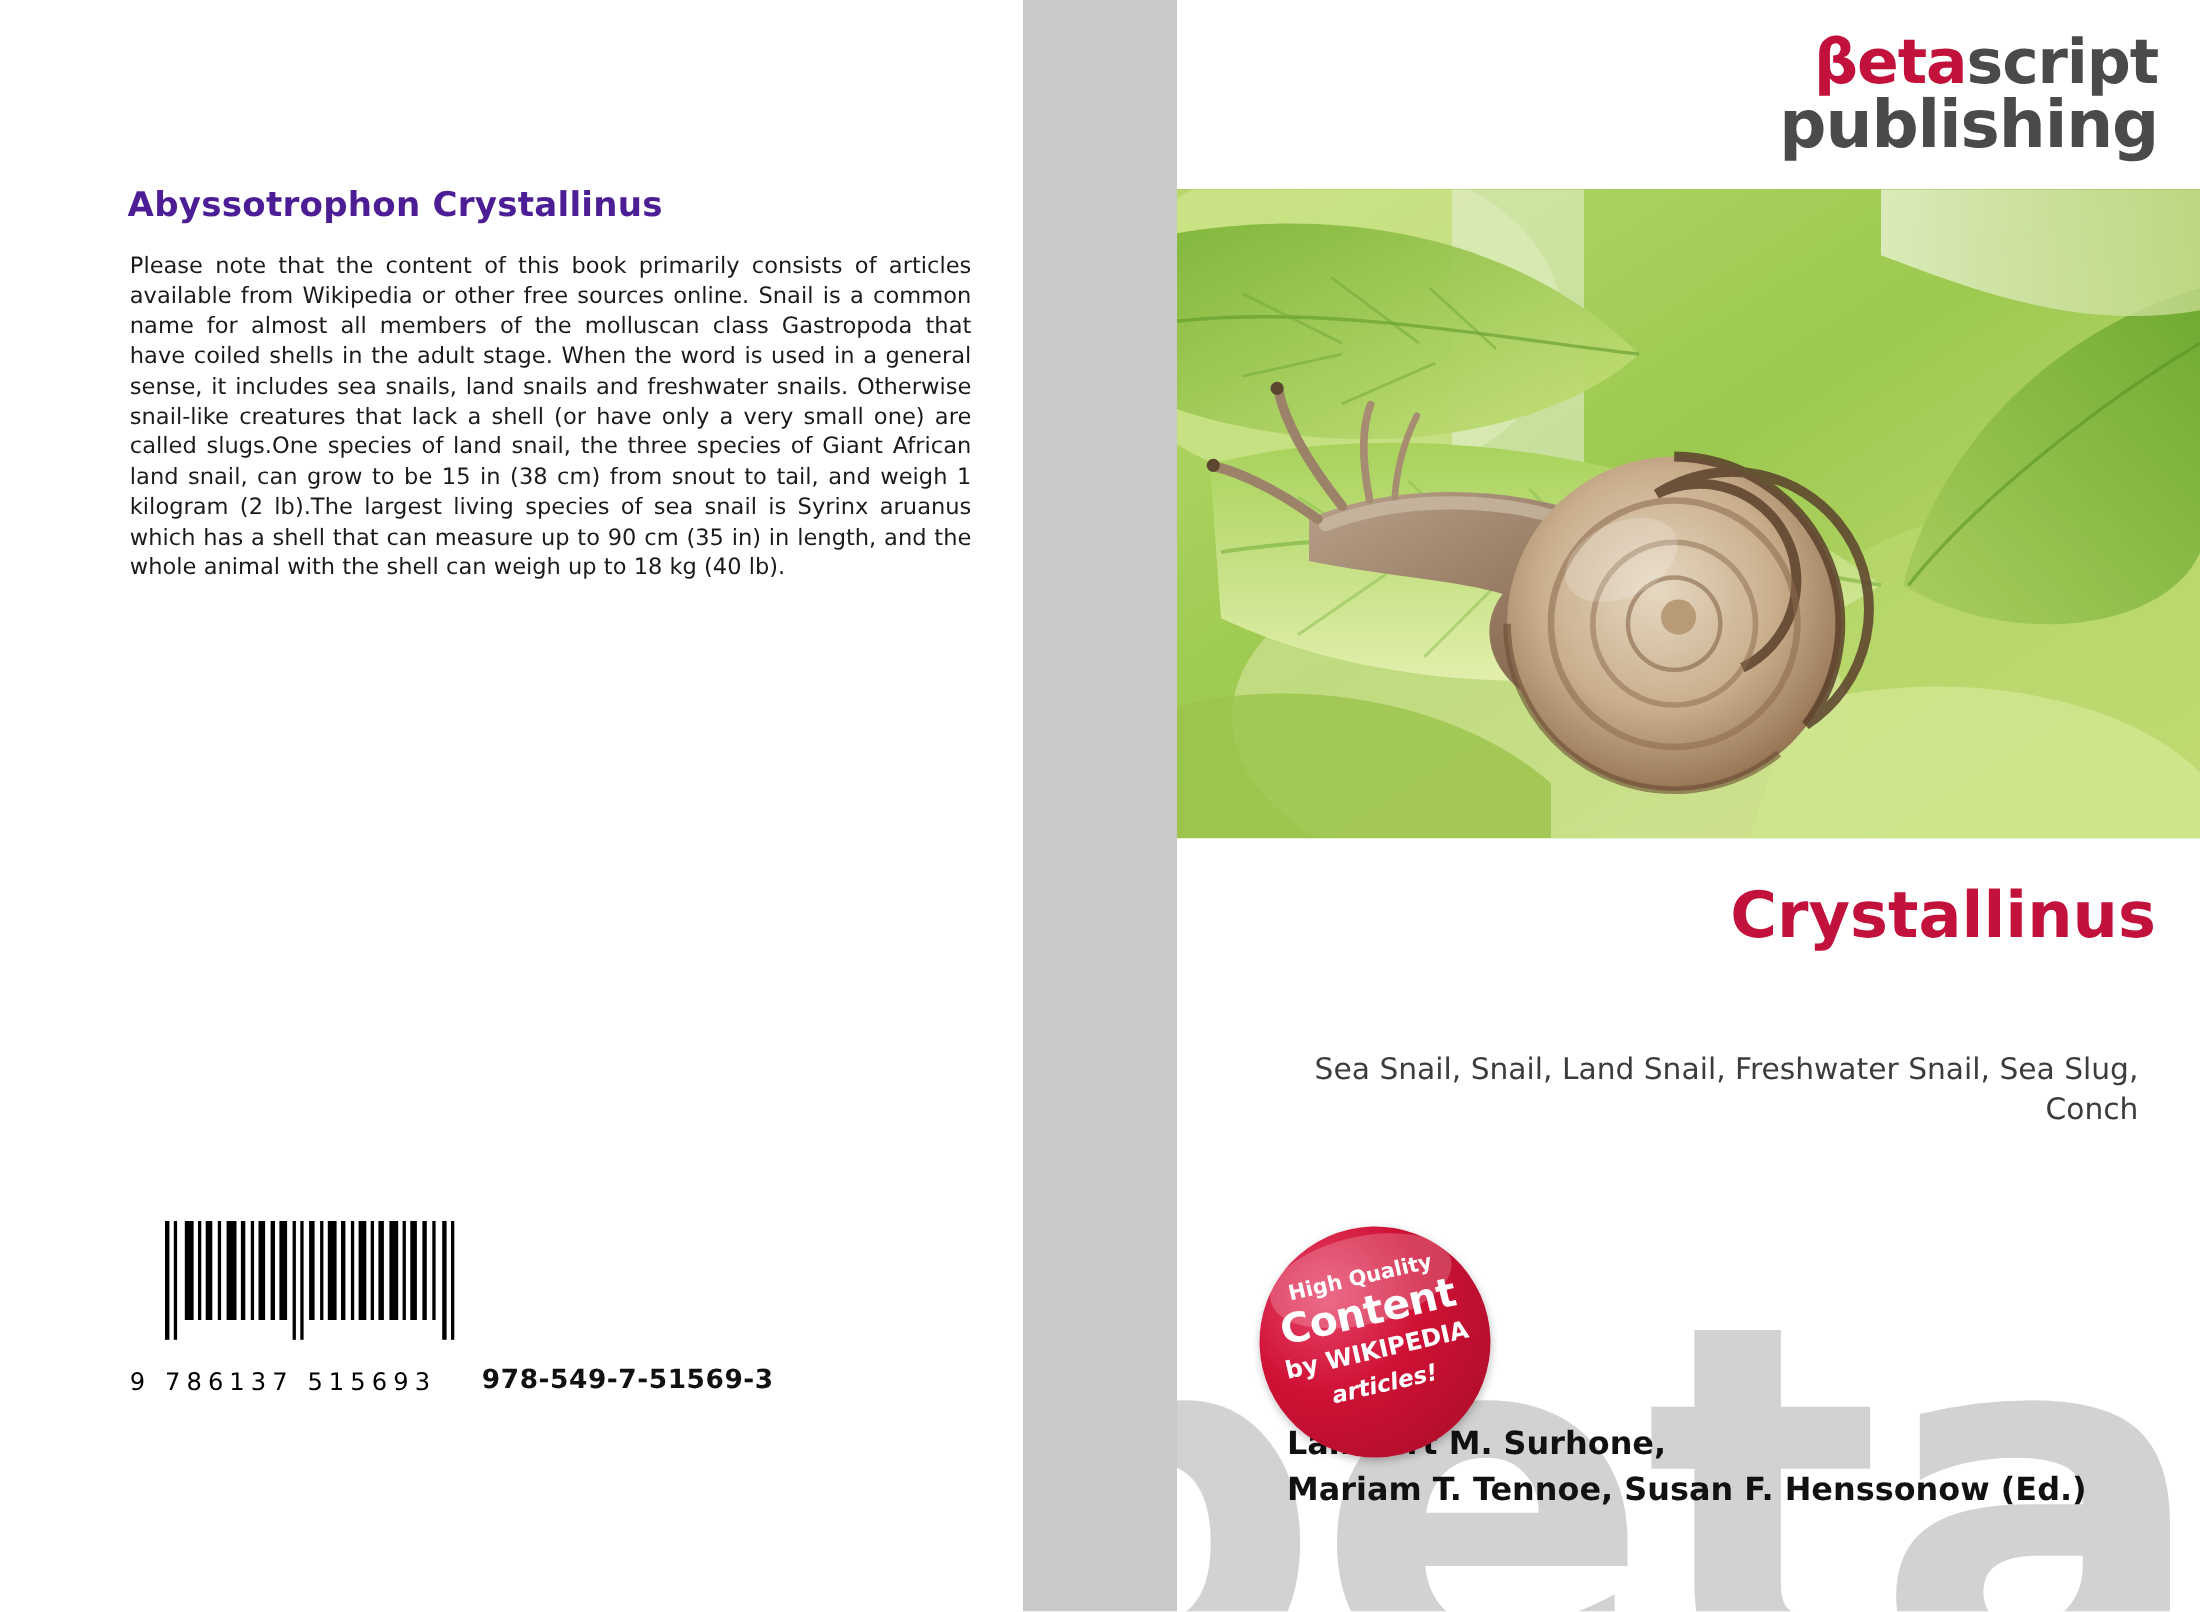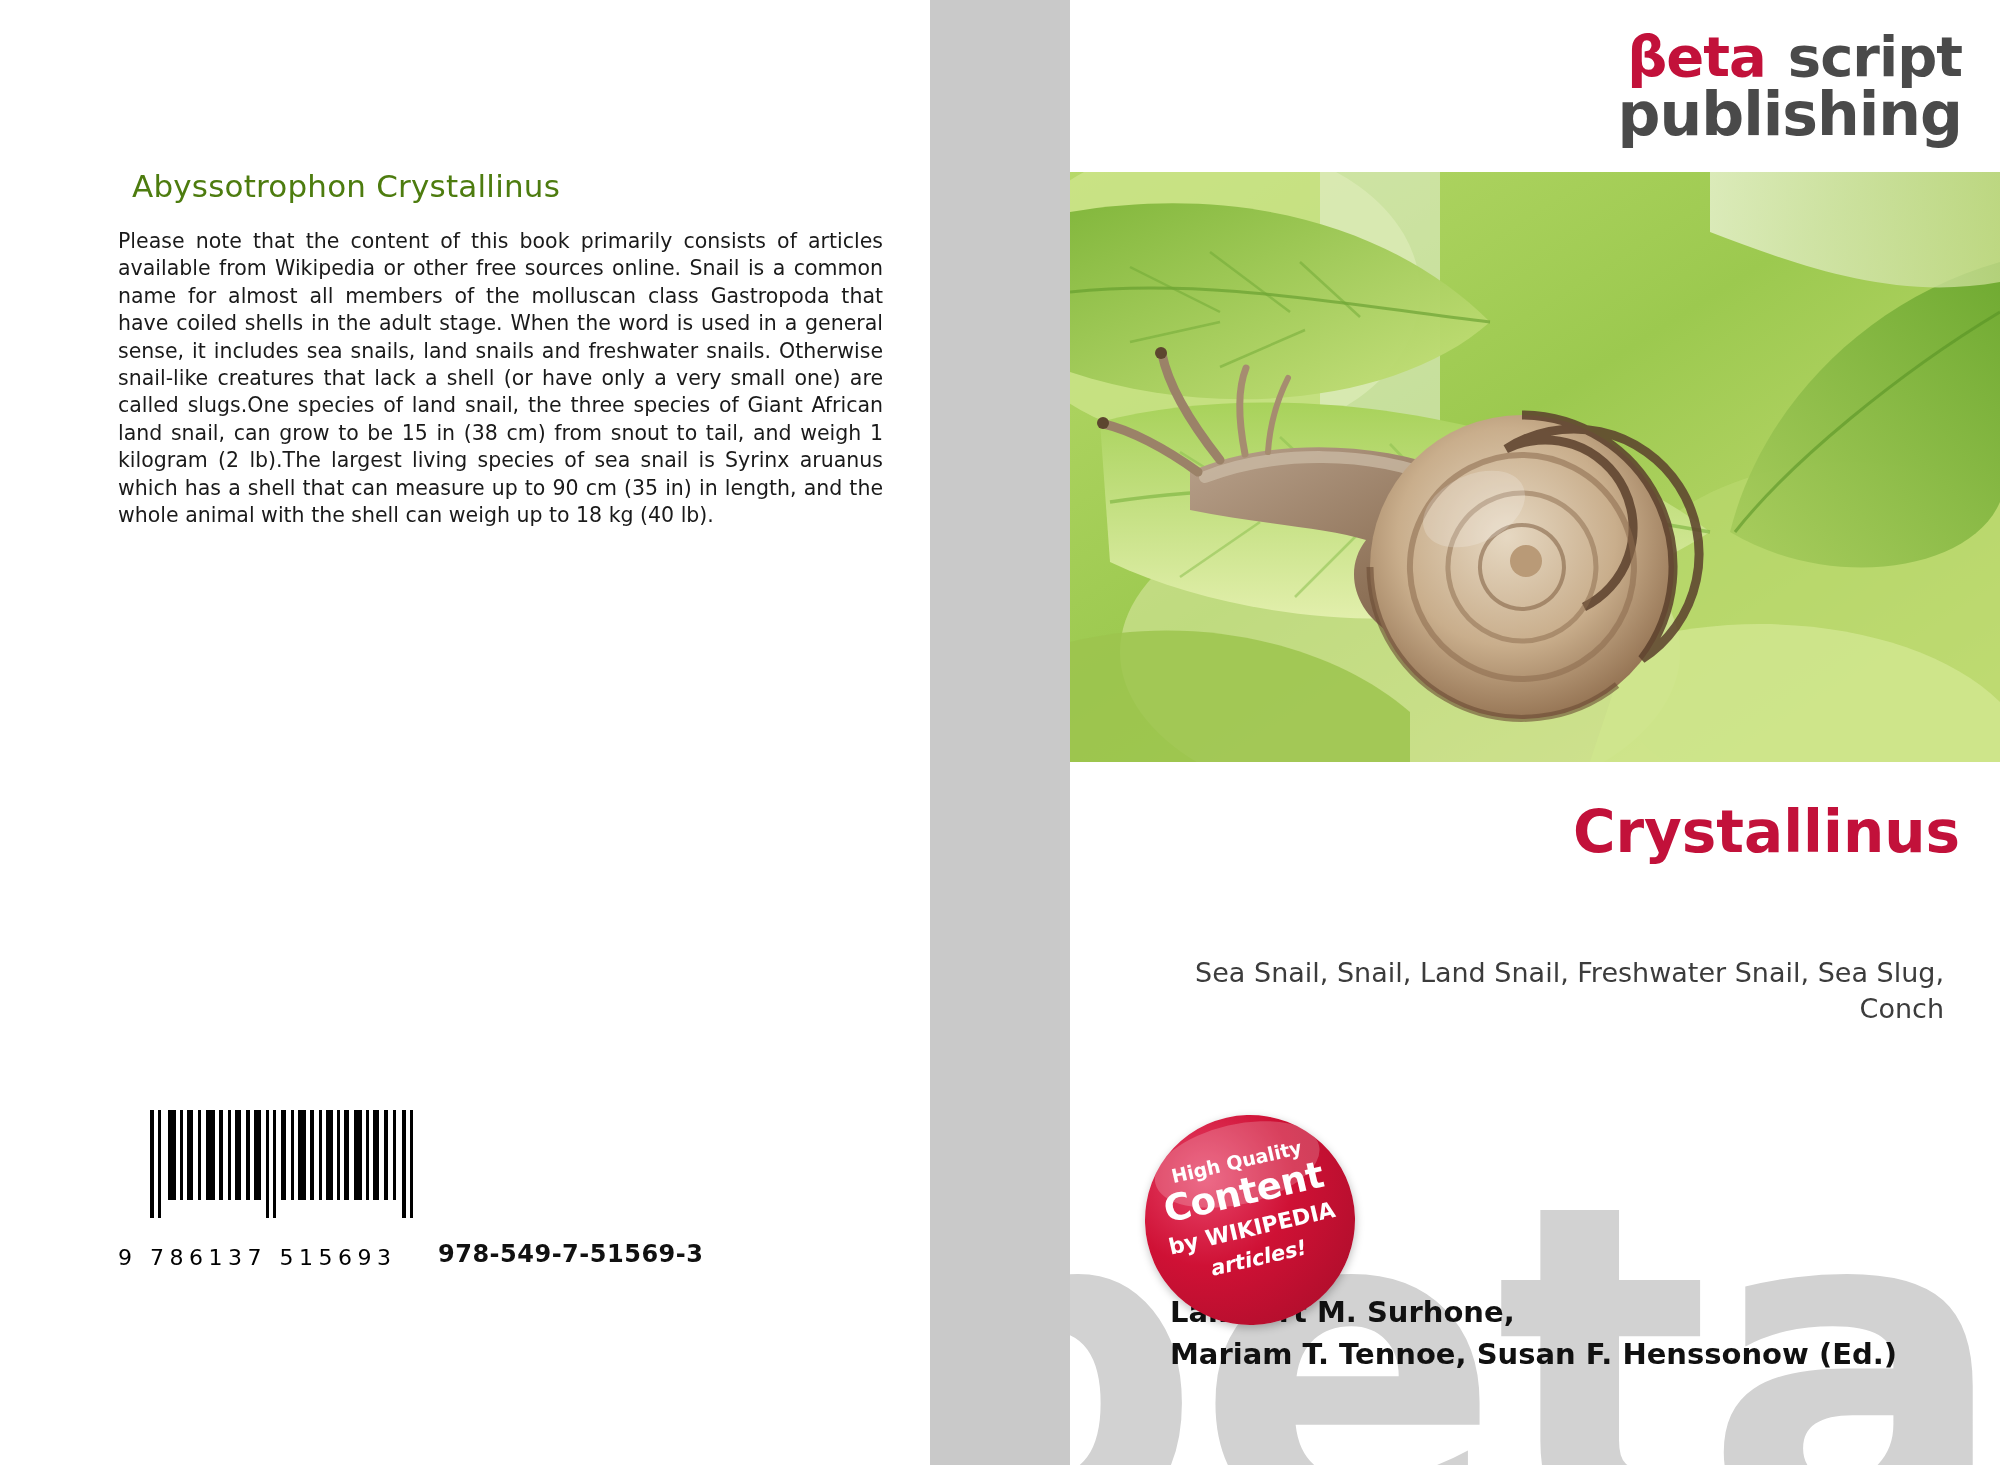--- a/index.html
+++ b/index.html
@@ -28,26 +28,26 @@
   }
 
   
   .back {
     position: absolute;
     left: 0; top: 0;
     width: 930px; height: 1465px;
   }
   .back-title {
     position: absolute;
-    left: 132px;
+    left: 116px;
     top: 168px;
     width: 760px;
-    color: #4d7c0f;
+    color: #4c1d95;
     font-size: 31px;
-    font-weight: normal;
+    font-weight: bold;
     letter-spacing: 0.2px;
   }
   .back-blurb {
     position: absolute;
     left: 118px;
     top: 228px;
     width: 765px;
     font-size: 20.5px;
     line-height: 27.4px;
     color: #1a1a1a;
@@ -110,21 +110,21 @@
   .logo {
     position: absolute;
     right: 38px;
     top: 30px;
     text-align: right;
     line-height: 0.98;
   }
   .logo-line1 { font-size: 56px; font-weight: bold; letter-spacing: -1px; }
   .logo-line2 { font-size: 60px; font-weight: bold; letter-spacing: -1px; color: #4a4a4a; }
   .logo .beta { color: #c2113a; }
-  .logo .script { color: #4a4a4a; margin-left: 22px; }
+  .logo .script { color: #4a4a4a; }
 
   
   .watermark {
     position: absolute;
     left: -190px;
     bottom: -130px;
     font-size: 450px;
     font-weight: bold;
     color: #d2d2d2;
     letter-spacing: -6px;

